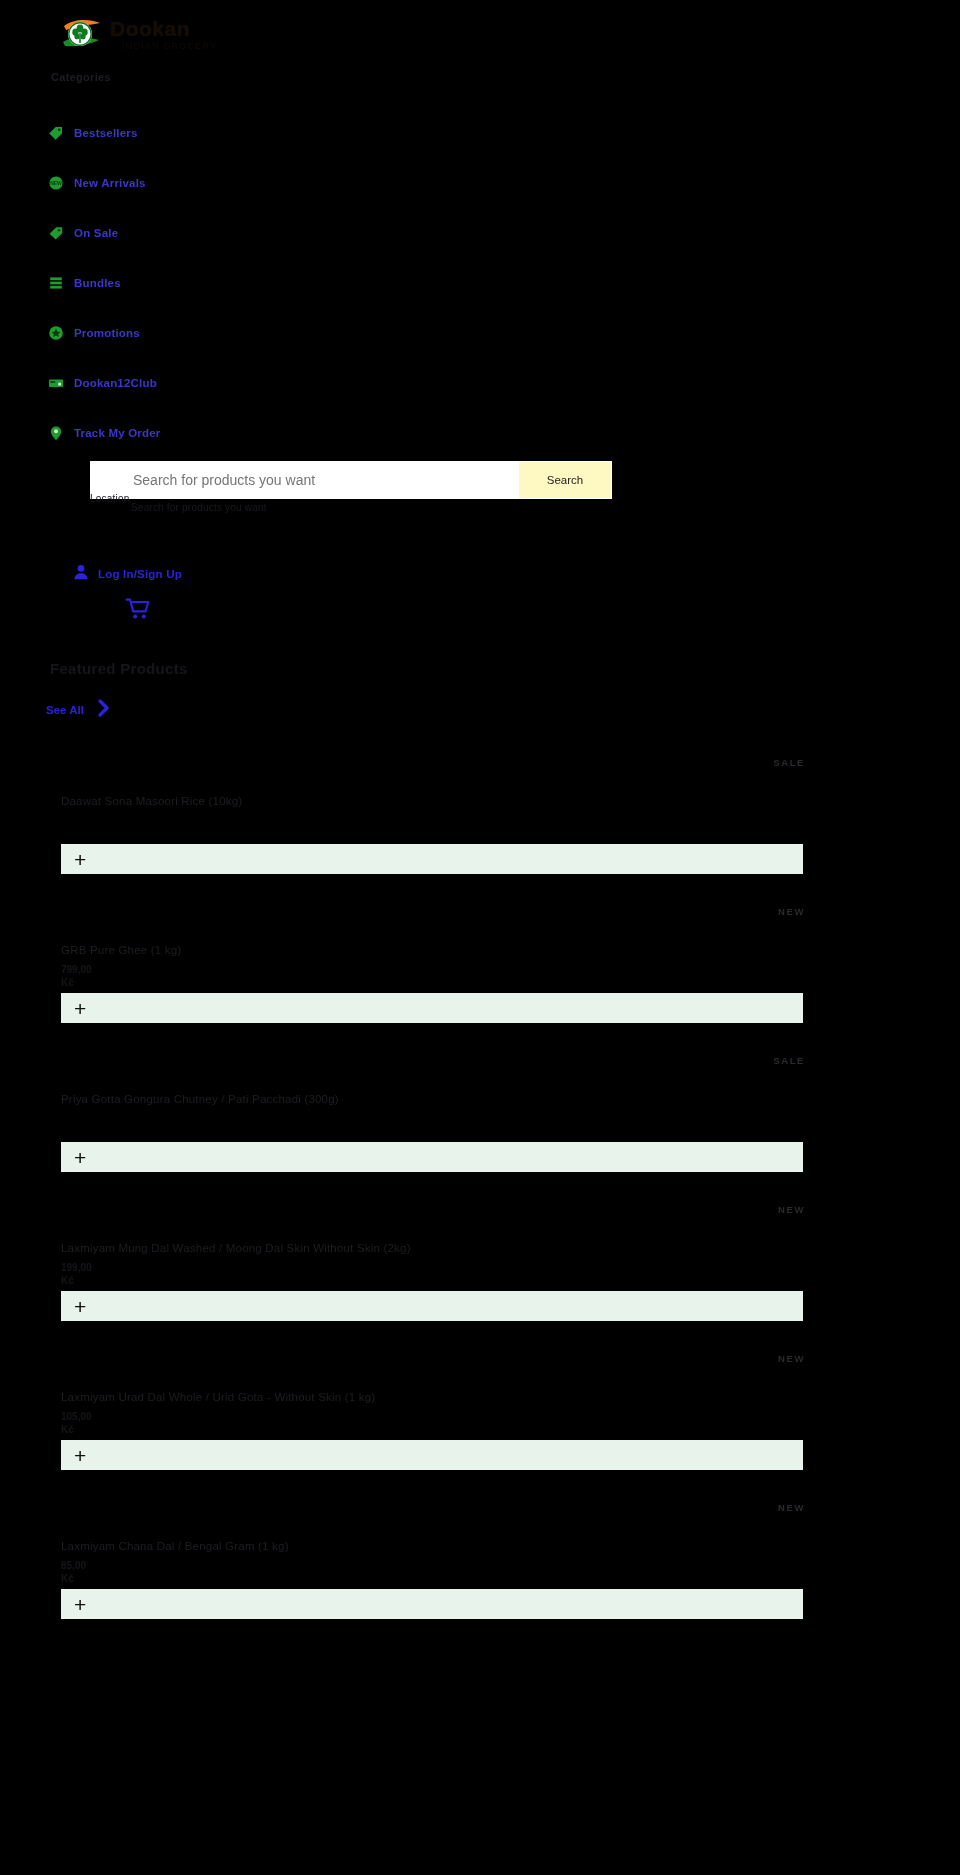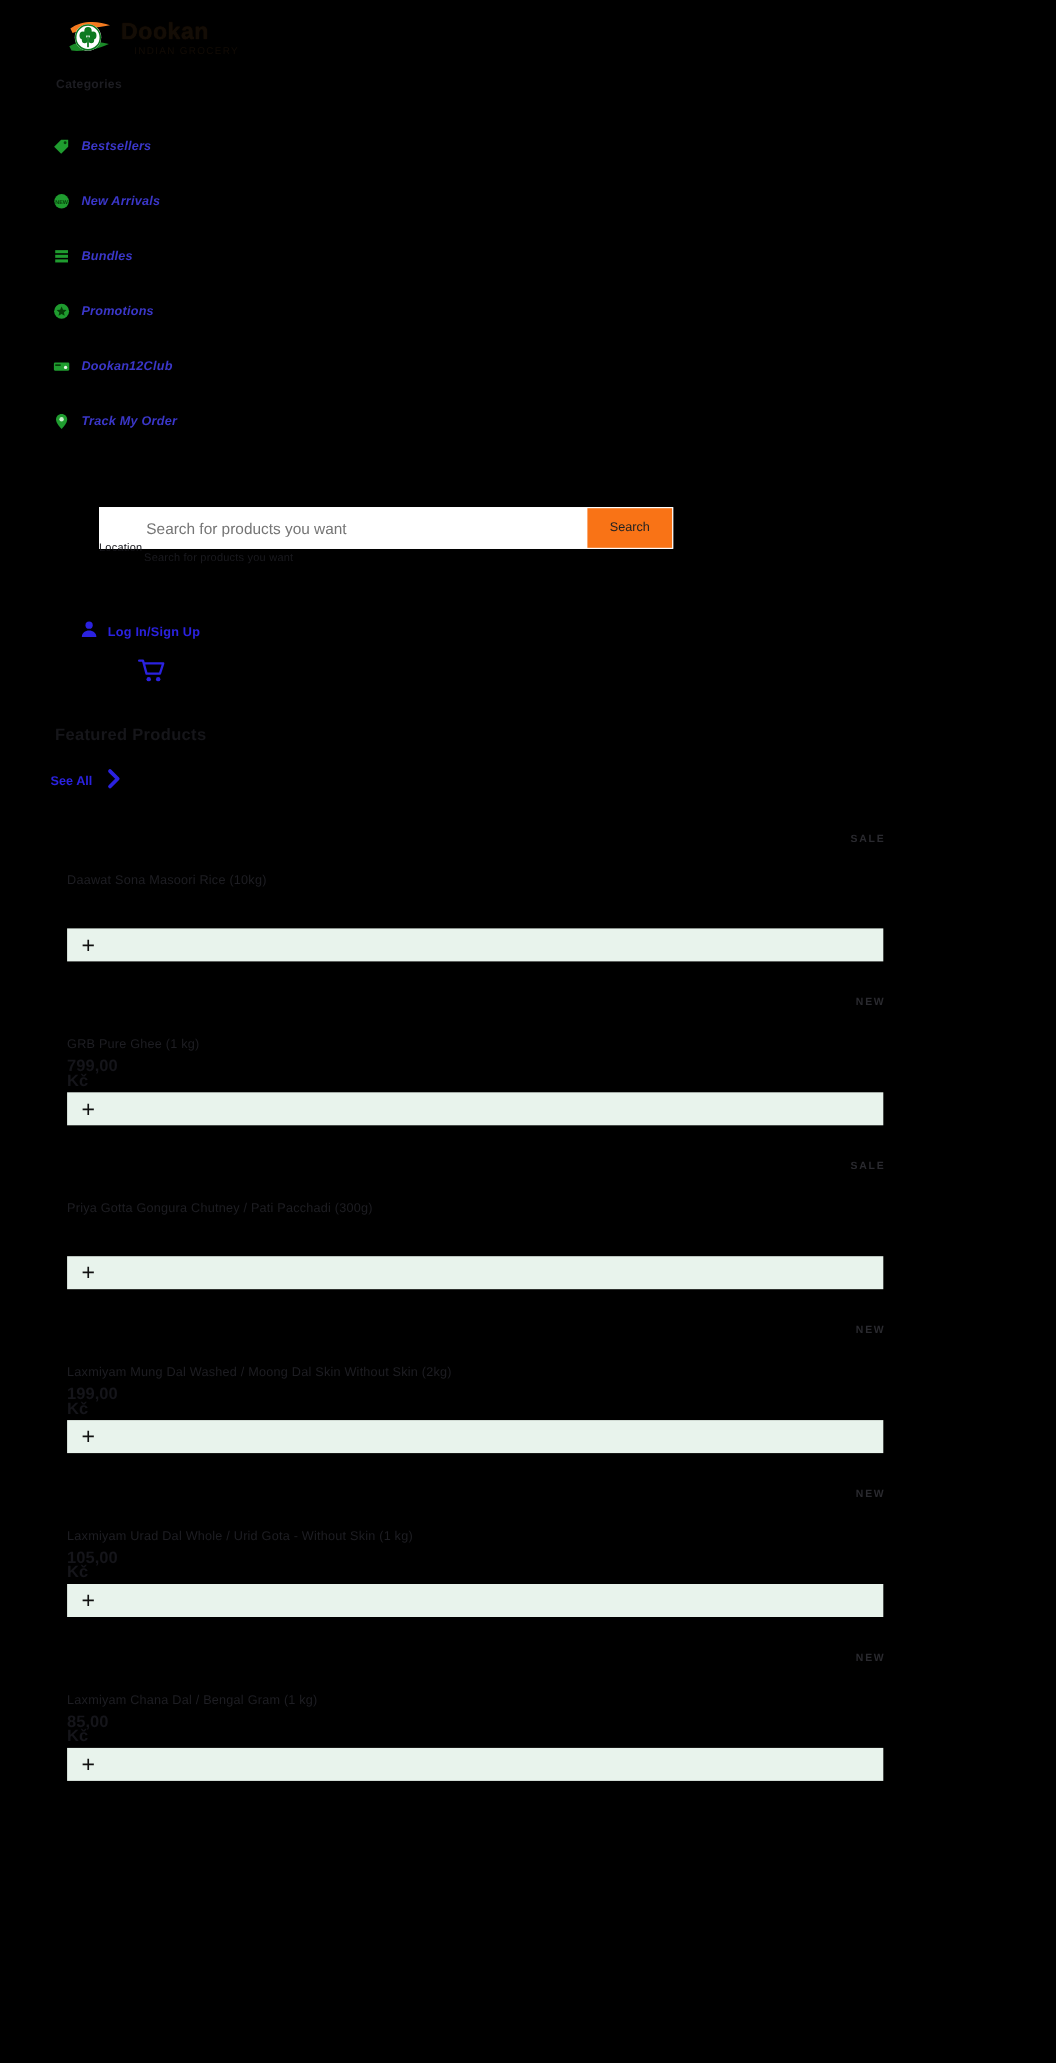--- a/index.html
+++ b/index.html
@@ -38,38 +38,38 @@
   }
   .side-nav { position: absolute; left: 48px; top: 118px; width: 240px; }
   .side-item {
     display: flex; align-items: center; gap: 10px;
     height: 30px; margin-bottom: 20px;
     cursor: pointer;
   }
   .side-item .ic { width: 16px; height: 16px; display: block; flex: 0 0 16px; }
   .side-item .lbl {
     font-size: 11.5px; font-weight: 700; color: #3b37c9;
-    letter-spacing: .2px; white-space: nowrap; font-style: italic;
+    letter-spacing: .2px; white-space: nowrap;
   }
 
   
   .search-wrap {
     position: absolute; left: 90px; top: 461px;
     width: 522px; height: 38px;
     background: #ffffff; display: flex; align-items: stretch;
     border: 1px solid #fff;
   }
   .search-input {
     flex: 1; border: none; outline: none;
     font-size: 14px; color: #8d8d8d;
     padding-left: 42px; background: transparent;
     font-family: "Liberation Sans", sans-serif;
   }
   .search-btn {
-    width: 77px; background: #f97316; border: none; cursor: pointer;
+    width: 92px; background: #fef9c3; border: none; cursor: pointer;
     font-size: 11.5px; color: #222; font-weight: 500;
     font-family: "Liberation Sans", sans-serif;
   }
   .search-ghost {
     position: absolute; left: 131px; top: 502px;
     font-size: 10px; color: #1a1a1f; letter-spacing: .2px;
   }
   .location-lbl {
     position: absolute; left: 90px; top: 493px;
     font-size: 10px; color: #17171c; letter-spacing: .2px;
@@ -108,21 +108,21 @@
     font-size: 9.5px; font-weight: 700; letter-spacing: 1.6px;
     color: #2a2a2f;
   }
   .p-title {
     position: absolute; left: 61px; top: 55px;
     font-size: 11.5px; color: #1e1e23; letter-spacing: .2px;
     font-weight: 500; white-space: nowrap;
   }
   .p-price {
     position: absolute; left: 61px; top: 74px;
-    font-size: 15px; font-weight: 700; color: #15151a;
+    font-size: 10px; font-weight: 700; color: #15151a;
     line-height: 13px; width: 60px;
   }
   .p-addbar {
     position: absolute; left: 61px; top: 104px;
     width: 742px; height: 30px;
     background: #e8f3ec;
     display: flex; align-items: center;
     cursor: pointer;
   }
   .p-addbar .plus {
@@ -173,20 +173,29 @@
   <div class="side-item">
     <span class="ic">
       <svg width="16" height="16" viewBox="0 0 16 16">
         <circle cx="8" cy="8" r="6.6" fill="#1f9c2f"></circle>
         <text x="8" y="10.2" font-size="5" font-family="Liberation Sans, sans-serif" fill="#053d08" text-anchor="middle" font-weight="700">NEW</text>
       </svg>
     </span>
     <span class="lbl">New Arrivals</span>
   </div>
 
+  <div class="side-item">
+    <span class="ic">
+      <svg width="16" height="16" viewBox="0 0 16 16">
+        <path d="M1.6 8.8 L8.2 2.2 H14.2 V8.2 L7.6 14.6 Z" fill="#1f9c2f"></path>
+        <circle cx="11" cy="5.2" r="1.2" fill="#063f0c"></circle>
+      </svg>
+    </span>
+    <span class="lbl">On Sale</span>
+  </div>
 
   <div class="side-item">
     <span class="ic">
       <svg width="16" height="16" viewBox="0 0 16 16">
         <rect x="2.2" y="2.4" width="11.6" height="2.8" fill="#1f9c2f"></rect>
         <rect x="2.2" y="6.6" width="11.6" height="2.8" fill="#1f9c2f"></rect>
         <rect x="2.2" y="10.8" width="11.6" height="2.8" fill="#1f9c2f"></rect>
       </svg>
     </span>
     <span class="lbl">Bundles</span>

